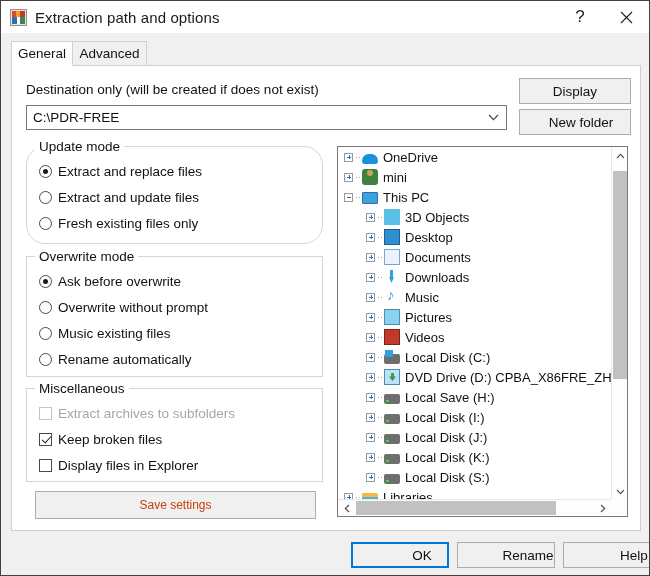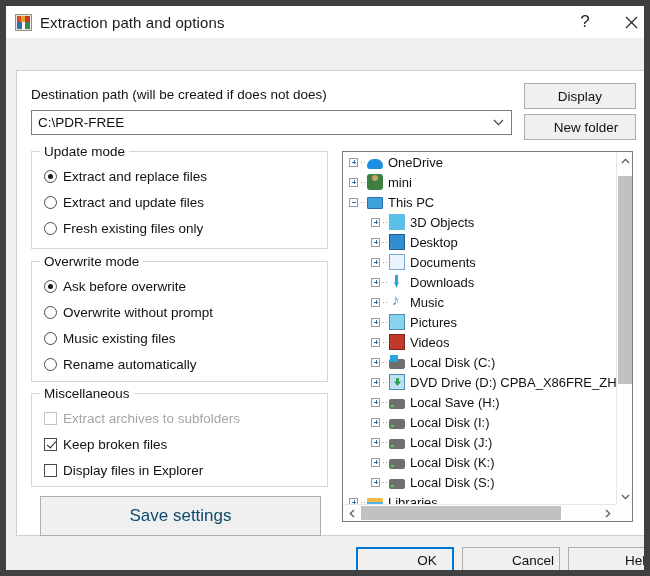--- a/index.html
+++ b/index.html
@@ -7,21 +7,21 @@
     margin: 0; padding: 0;
     width: 650px; height: 576px;
     background: #ffffff;
     font-family: "Liberation Sans", sans-serif;
     -webkit-font-smoothing: antialiased;
   }
   #dialog {
     position: relative;
     width: 650px; height: 576px;
     background: #f0f0f0;
-    border: 6px solid #404040;
+    border: 1px solid #404040;
     overflow: hidden;
   }
 
   
   #titlebar {
     position: absolute; left: 0; top: 0;
     width: 648px; height: 32px;
     background: #ffffff;
     display: flex; align-items: center;
   }
@@ -120,21 +120,21 @@
     position: absolute;
     border: 1px solid #d6d6d6;
   }
   .group-title {
     position: absolute; top: -8px; left: 8px;
     background: #ffffff;
     padding: 0 4px;
     font-size: 13.5px; color: #111;
     white-space: nowrap;
   }
-  #grp-update    { left: 14px; top: 80px;  width: 297px; height: 98px; }
+  #grp-update    { left: 14px; top: 80px;  width: 297px; height: 98px; border-radius: 19px; }
   #grp-overwrite { left: 14px; top: 190px; width: 297px; height: 121px; }
   #grp-misc      { left: 14px; top: 322px; width: 297px; height: 94px; padding-left: 8px; }
 
   .opt {
     position: absolute; left: 12px;
     height: 20px;
     display: flex; align-items: center;
     font-size: 13.5px; color: #111;
     white-space: nowrap;
     cursor: default;
@@ -168,23 +168,23 @@
   #redbox {
     position: absolute;
     left: 31px; top: 425px;
     width: 133px; height: 27px;
     border: 3px solid #ef3b34;
     pointer-events: none;
   }
 
   #btn-save {
     position: absolute; left: 23px; top: 425px;
-    width: 281px; height: 40px;
+    width: 281px; height: 28px;
     background: #f0f0f0; border: 1px solid #adadad;
-    font-size: 17px; color: #0c4a6e;
+    font-size: 12px; color: #c2410c;
     display: flex; align-items: center; justify-content: center;
     cursor: default;
   }
 
   
   #treepanel {
     position: absolute; left: 325px; top: 80px;
     width: 291px; height: 371px;
     border: 1px solid #7a7a7a;
     background: #ffffff;
@@ -309,24 +309,28 @@
     </span>
     <span id="title-text">Extraction path and options</span>
     <div class="caption-btn" id="help-caption">?</div>
     <div class="caption-btn" id="close-caption">
       <svg width="13" height="13" viewBox="0 0 13 13" aria-hidden="true">
         <path d="M1 1 L12 12 M12 1 L1 12" stroke="#222" stroke-width="1.1" fill="none"></path>
       </svg>
     </div>
   </div>
 
+  <div id="tabstrip">
+    <div class="tab active" id="tab-general">General</div>
+    <div class="tab" id="tab-advanced">Advanced</div>
+  </div>
 
   <div id="content">
 
-    <div id="dest-label">Destination path (will be created if does not does)</div>
+    <div id="dest-label">Destination only (will be created if does not exist)</div>
 
     <div id="dest-combo">
       <span id="dest-value">C:\PDR-FREE</span>
       <span id="dest-caret">
         <svg class="chev" width="11" height="7" viewBox="0 0 11 7" aria-hidden="true">
           <path d="M1 1 L5.5 5.6 L10 1" stroke="#444" stroke-width="1.2" fill="none"></path>
         </svg>
       </span>
     </div>
 
@@ -527,16 +531,16 @@
               <path d="M1 1 L4.7 4.5 L1 8" stroke="#555" stroke-width="1.2" fill="none"></path>
             </svg>
         </div>
       </div>
       <div id="corner"></div>
     </div>
 
   </div>
 
   <div class="footbtn" id="btn-ok">OK</div>
-  <div class="footbtn" id="btn-cancel">Cancel</div>
+  <div class="footbtn" id="btn-cancel">Rename</div>
   <div class="footbtn" id="btn-help">Help</div>
 
 </div>
 
 </body></html>

